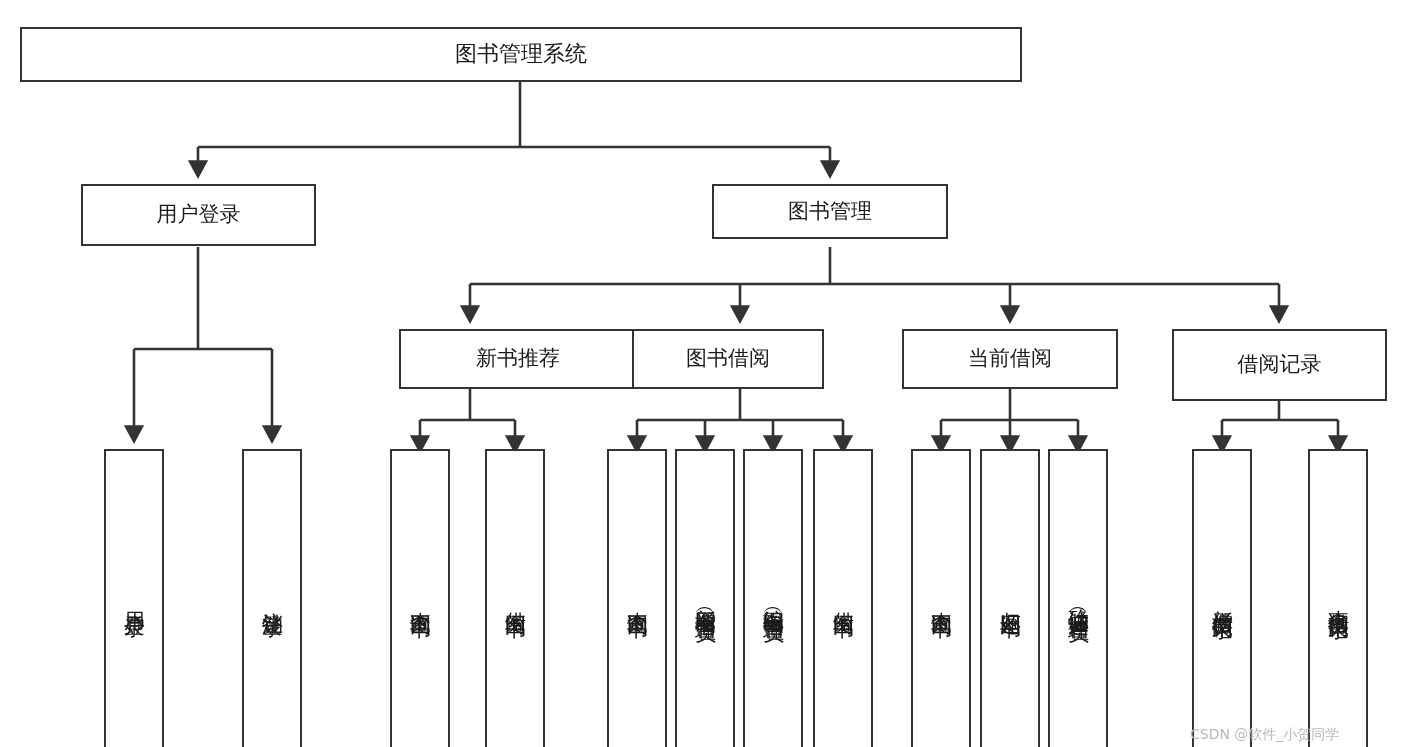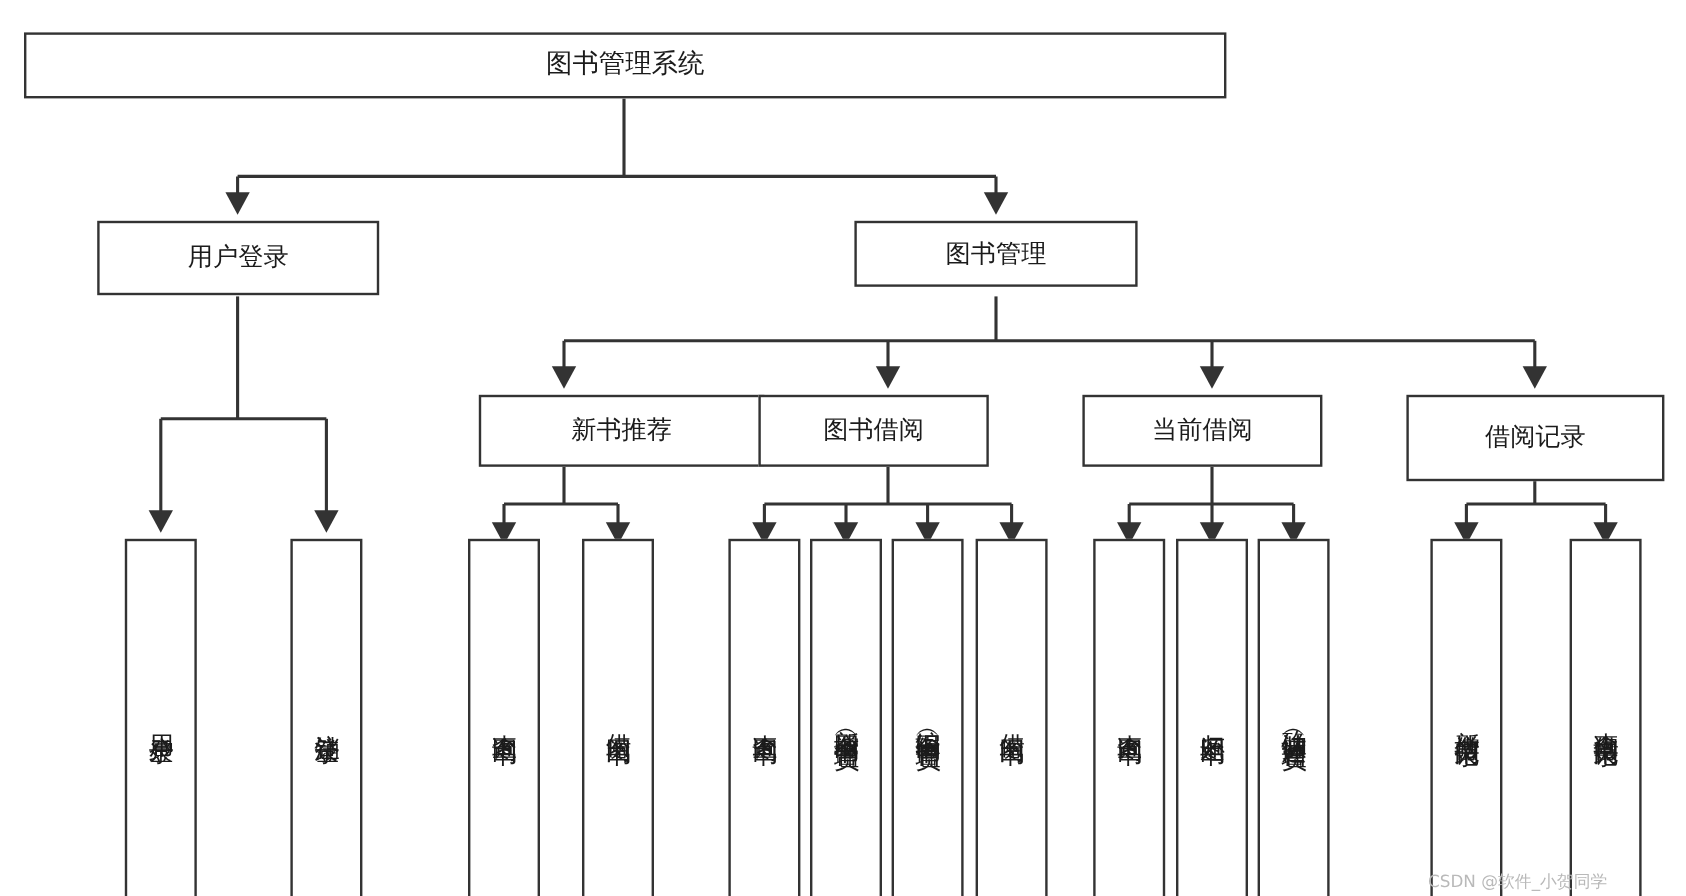--- a/index.html
+++ b/index.html
@@ -148,21 +148,21 @@
   <div class="node horiz" style="left:712px; top:170px; width:236px; height:55px;">
     <span class="node-label">图书管理</span>
   </div>
 
   <div class="node horiz" style="left:362px; top:315px; width:238px; height:60px;margin-left:37px;">
     <span class="node-label">新书推荐</span>
   </div>
   <div class="node horiz" style="left:632px; top:315px; width:192px; height:60px;">
     <span class="node-label">图书借阅</span>
   </div>
-  <div class="node horiz" style="left:902px; top:315px; width:200px; height:60px;">
+  <div class="node horiz" style="left:902px; top:315px; width:216px; height:60px;">
     <span class="node-label">当前借阅</span>
   </div>
   <div class="node horiz" style="left:1172px; top:315px; width:215px; height:72px;">
     <span class="node-label">借阅记录</span>
   </div>
 
   <div class="node vert" style="left:104px; top:435px; width:60px; height:300px;">
     <span class="node-label">用户登录</span>
   </div>
   <div class="node vert" style="left:242px; top:435px; width:60px; height:300px;">

